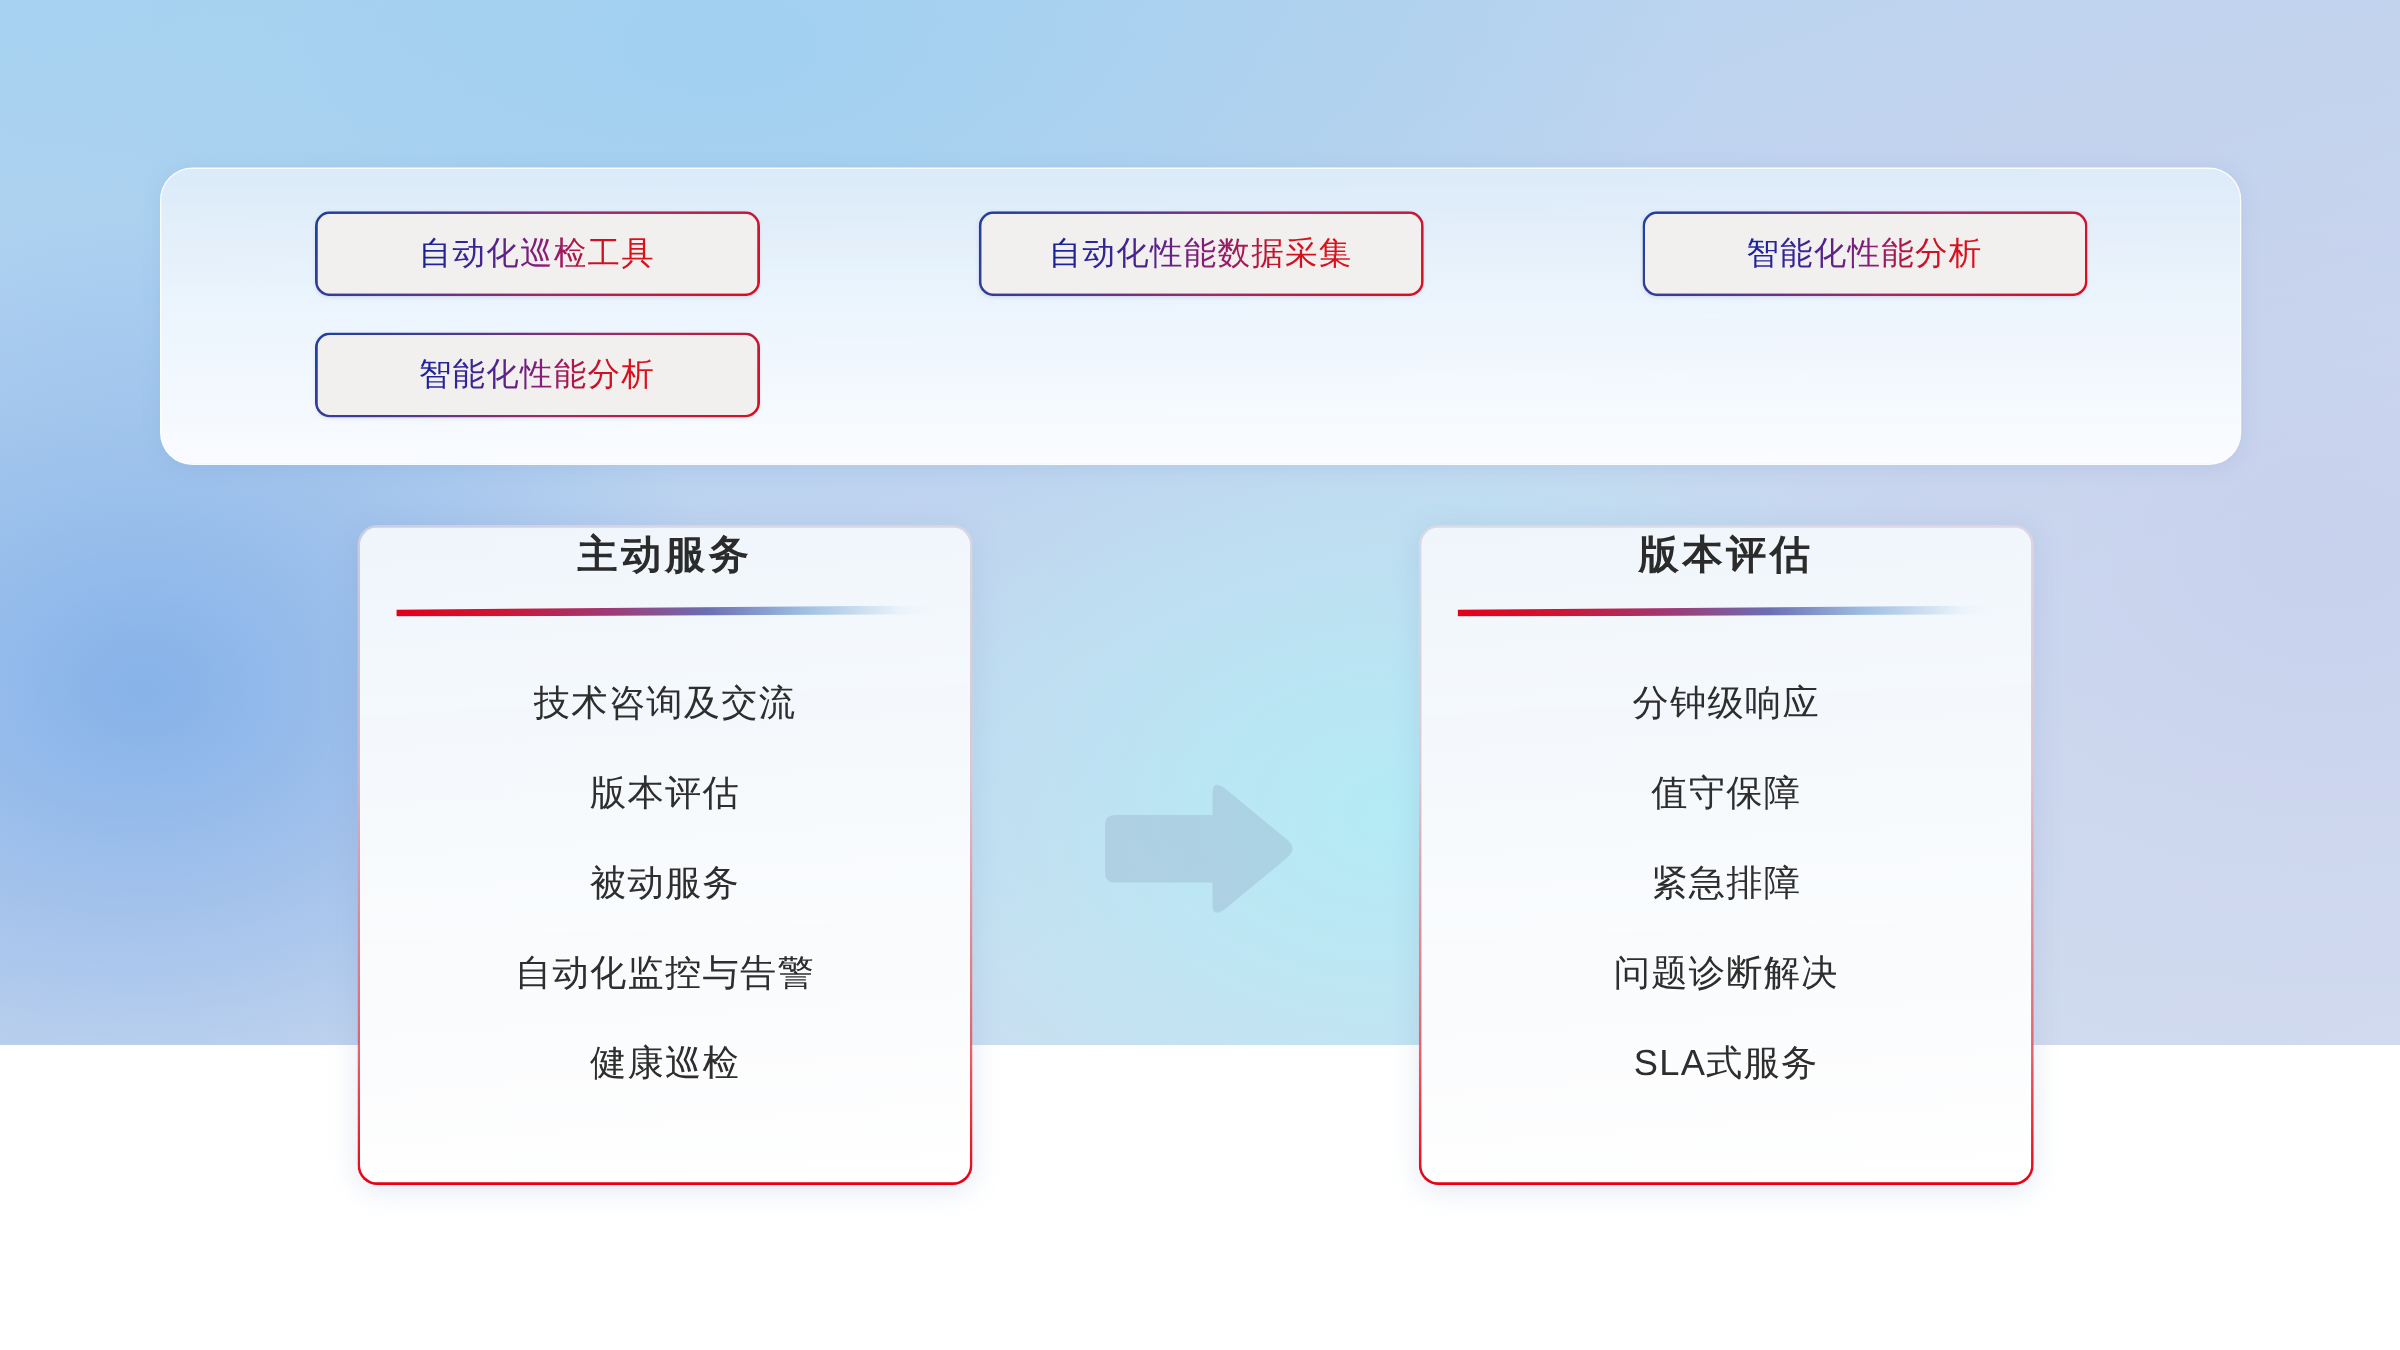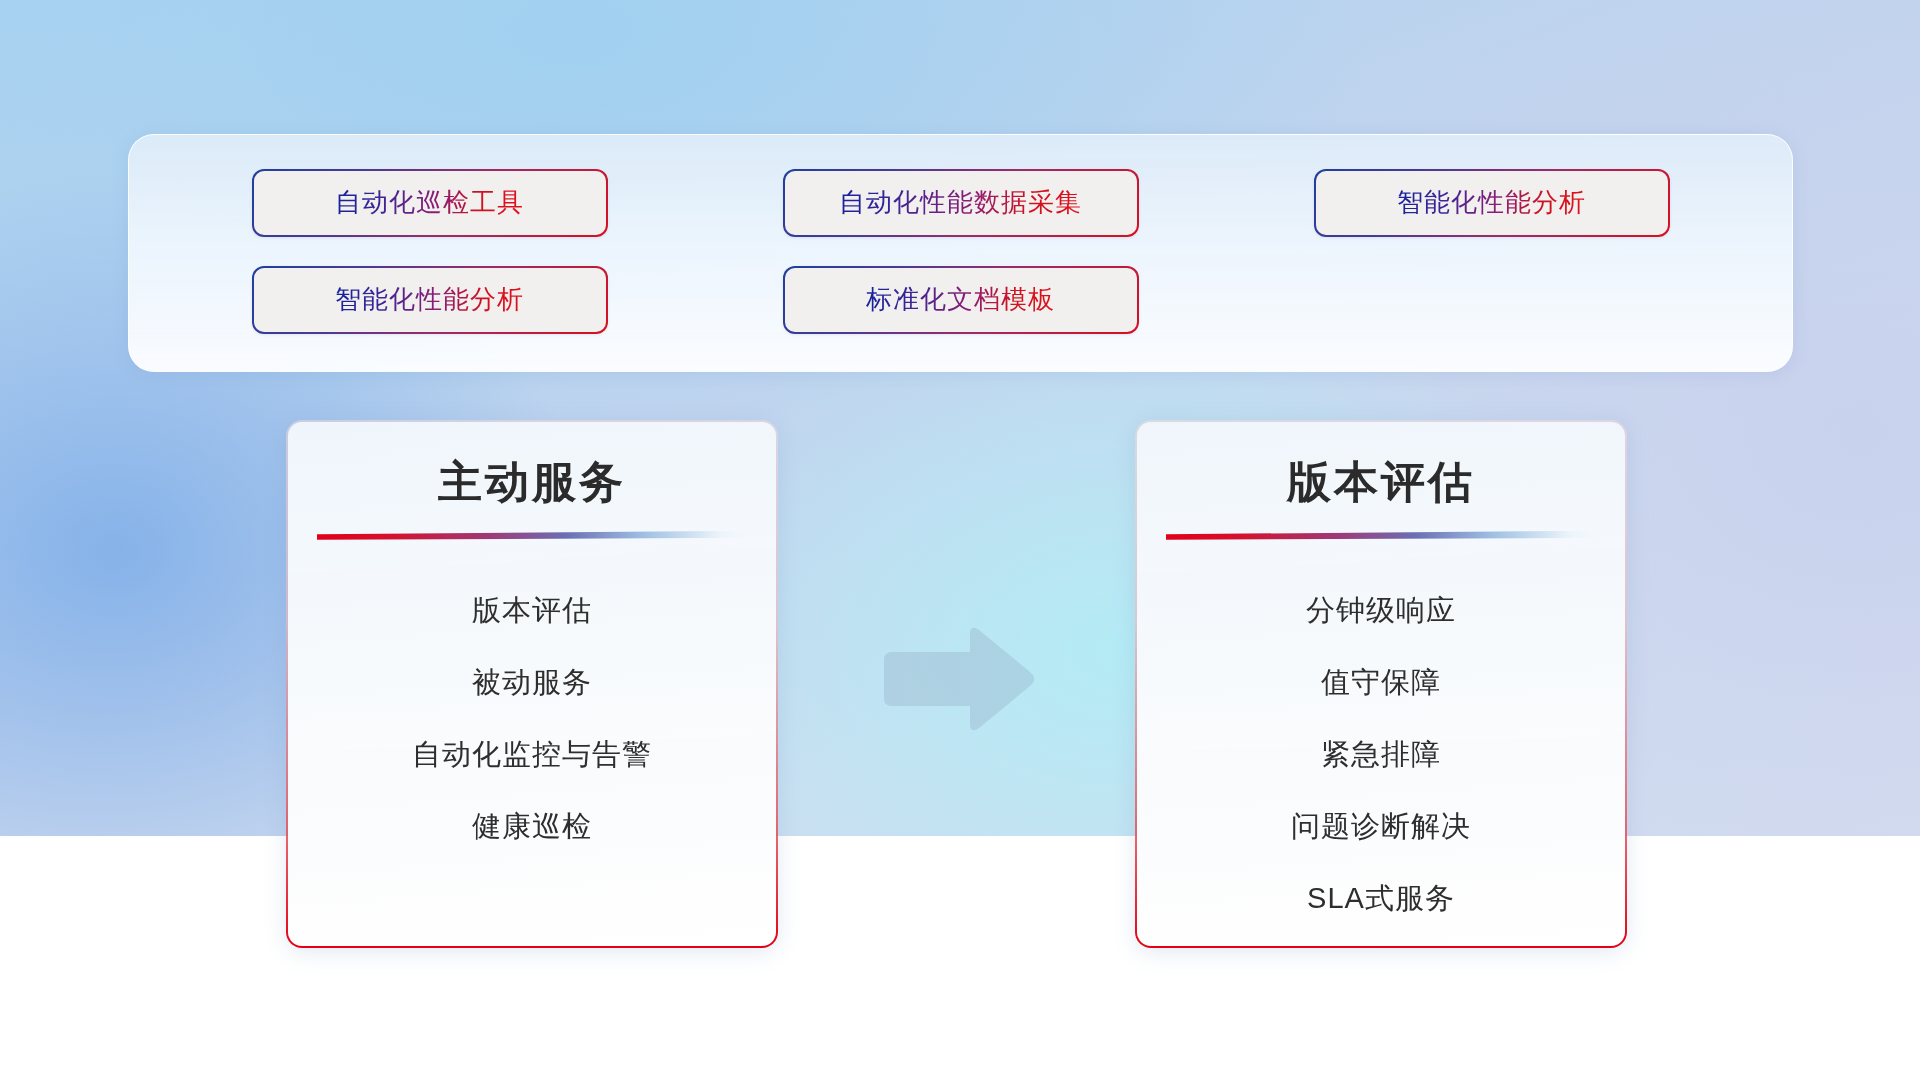--- a/index.html
+++ b/index.html
@@ -76,22 +76,21 @@
       linear-gradient(176deg, rgba(240,246,252,0.98) 0%, rgba(246,250,253,0.99) 40%, rgba(255,255,255,1) 100%) padding-box,
       linear-gradient(180deg, rgba(236,214,218,0.55) 0%, rgba(238,180,186,0.6) 38%, rgba(226,80,90,0.85) 78%, #e60012 100%) border-box;
     border:2px solid transparent;
     box-shadow:0 4px 22px rgba(110,145,195,0.20);
     display:flex; flex-direction:column; align-items:center;
   }
   .card.left { left:286px; }
   .card.right{ left:1135px; }
 
   .card-title{
-    margin-top:32px;
-    font-size:44px;
+    font-size:32px;
     font-weight:700;
     color:#2b2b2b;
     letter-spacing:3px;
     line-height:1.2;
   }
 
   .divider{
     margin-top:22px;
     width:430px; height:9px;
     background:linear-gradient(90deg,#e2001a 0%, #d31230 18%, #9e3a77 40%, #6b6fb4 58%, #9fc0e2 76%, rgba(214,232,246,0.25) 94%, rgba(255,255,255,0) 100%);
@@ -134,29 +133,27 @@
     </div>
     <div class="pill">
       <span class="pill-label">自动化性能数据采集</span>
     </div>
     <div class="pill">
       <span class="pill-label">智能化性能分析</span>
     </div>
     <div class="pill">
       <span class="pill-label">智能化性能分析</span>
     </div>
-    <div class="pill">
-      <span class="pill-label">标准化文档模板</span>
-    </div>
   </div>
 
   <div class="card left">
     <div class="card-title">主动服务</div>
     <div class="divider"></div>
     <div class="card-list">
+      <div class="card-item">技术咨询及交流</div>
       <div class="card-item">版本评估</div>
       <div class="card-item">被动服务</div>
       <div class="card-item">自动化监控与告警</div>
       <div class="card-item">健康巡检</div>
     </div>
   </div>
 
   <div class="arrow">
     <svg viewBox="0 0 160 110" xmlns="http://www.w3.org/2000/svg" aria-hidden="true">
       <path d="M6 36 Q6 28 14 28 L92 28 L92 10 Q92 0 101 6 L152 48 Q160 55 152 62 L101 104 Q92 110 92 100 L92 82 L14 82 Q6 82 6 74 Z" fill="currentColor"></path>

